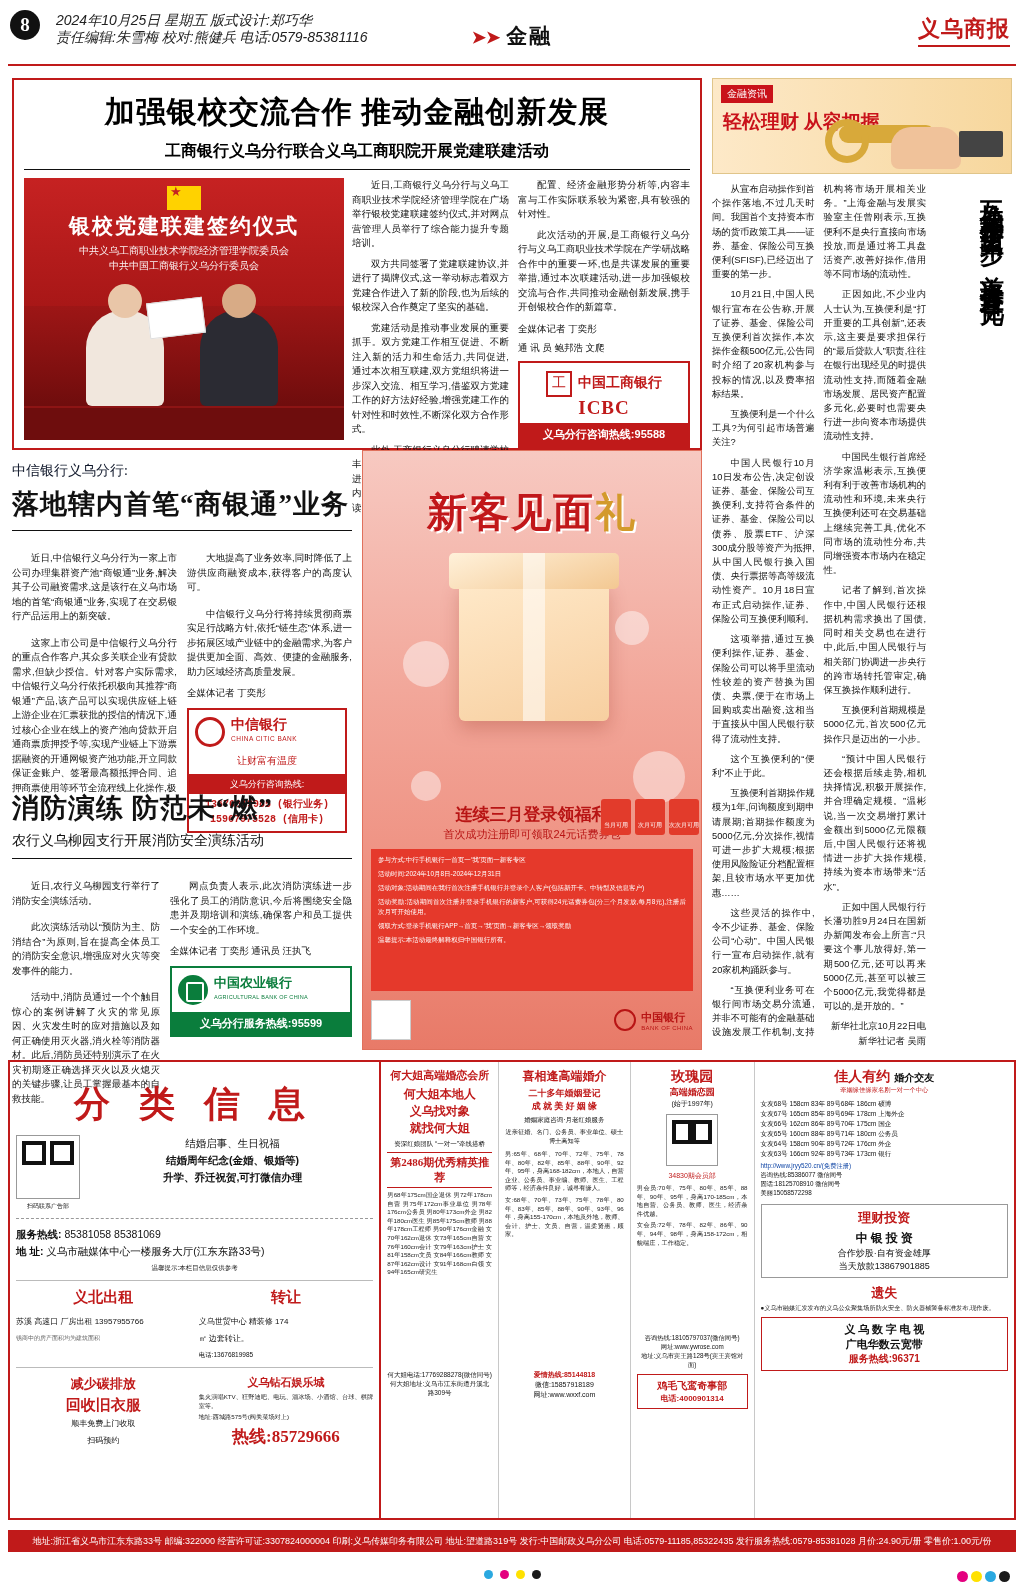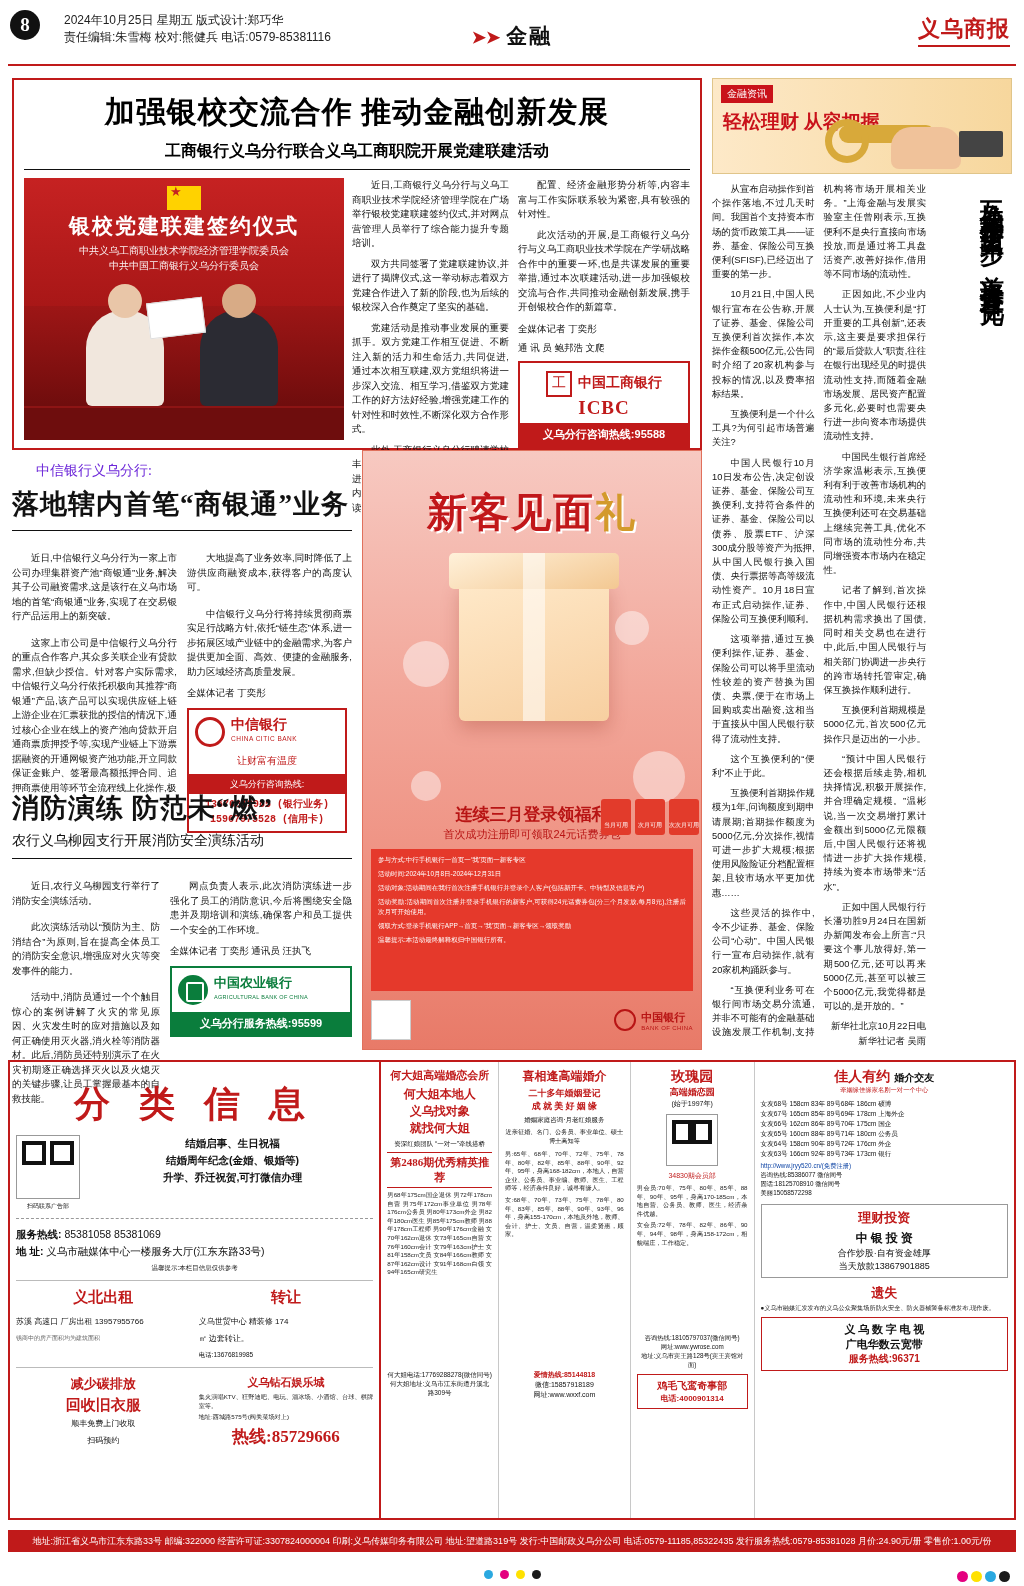--- a/index.html
+++ b/index.html
@@ -15,21 +15,21 @@
   .page { position:relative; width:1024px; height:1586px; }
 
   
   .masthead { position:absolute; left:0; top:0; width:1024px; height:62px; }
   .page-num {
     position:absolute; left:10px; top:10px; width:30px; height:30px;
     border-radius:50%; background:#111; color:#fff;
     font-size:19px; font-weight:bold; display:flex; align-items:center; justify-content:center;
     font-family:"Liberation Serif", serif;
   }
-  .mast-lines { position:absolute; left:64px; top:12px; font-size:12px; color:#222; line-height:17px; }
+  .mast-lines { position:absolute; left:56px; top:12px; font-size:14px; color:#222; line-height:17px;font-style:italic; }
   .mast-lines .l2 { color:#222; }
   .mast-center {
     position:absolute; left:0; right:0; top:22px; text-align:center;
     font-size:21px; font-weight:bold; letter-spacing:2px; color:#111;
     font-family:"Liberation Serif", serif;
   }
   .mast-center .bird { color:#c01a1a; font-size:17px; margin-right:6px; letter-spacing:0; }
   .mast-right {
     position:absolute; right:14px; top:14px;
     font-size:22px; font-weight:bold; color:#c01a1a;
@@ -109,21 +109,21 @@
   .icbc-mark {
     width:26px;height:26px;border:2px solid #c01a1a; color:#c01a1a; font-size:14px;
     display:flex;align-items:center;justify-content:center; font-family:"Liberation Serif",serif;
   }
   .icbc-cn { font-size:14px; font-weight:bold; color:#c01a1a; font-family:"Liberation Serif",serif;}
   .icbc-en { font-size:19px; font-weight:bold; color:#c01a1a; letter-spacing:1px; margin-top:4px; font-family:"Liberation Serif",serif;}
   .icbc-bar { background:#c01a1a; color:#fff; font-size:11px; text-align:center; padding:4px 0; font-weight:bold; }
 
   
   .art2 { position:absolute; left:12px; top:462px; width:340px; }
-  .art2 .kicker { font-size:14px; color:#6d28d9; font-family:"Liberation Serif",serif;margin-left:24px; }
+  .art2 .kicker { font-size:14px; color:#0f172a; font-family:"Liberation Serif",serif; }
   .art2 h2 {
     margin:6px 0 8px; font-size:27px; font-weight:bold; font-family:"Liberation Serif",serif;
     letter-spacing:1px; border-bottom:1px solid #111; padding-bottom:8px;
   }
   .two-col { display:flex; gap:10px; font-size:9.5px; line-height:14.5px; text-align:justify; }
   .two-col p { margin:12px 0 6px; text-indent:2em; }
   .citic-ad { margin-top:8px; width:160px; border:2px solid #c01a1a; }
   .citic-top { display:flex; align-items:center; gap:6px; padding:7px 6px; }
   .citic-logo { width:30px;height:30px;border-radius:50%;border:3px solid #c01a1a; }
   .citic-tx .cn { font-size:14px;font-weight:bold;color:#c01a1a;font-family:"Liberation Serif",serif;}
@@ -443,21 +443,21 @@
     <div class="cl-inner">
 
       <div class="cl-col cl-1">
         <div class="cl-title">分 类 信 息</div>
         <div style="display:flex; gap:12px; align-items:flex-start;">
           <div style="text-align:center;">
             <div class="qr"></div>
             <div style="font-size:6px;margin-top:3px;">扫码联系广告部</div>
           </div>
           <div style="flex:1;">
-            <div class="cl-sm" style="text-align:center;font-weight:bold;">结婚启事、生日祝福</div>
+            <div class="cl-sm" style="text-align:center;font-weight:normal;">结婚启事、生日祝福</div>
             <div class="cl-sm" style="text-align:center;font-weight:bold;">结婚周年纪念(金婚、银婚等)</div>
             <div class="cl-sm" style="text-align:center;font-weight:bold;">升学、乔迁祝贺,可打微信办理</div>
           </div>
         </div>
         <div class="hr-dash"></div>
         <div class="cl-sm"><b>服务热线:</b> <span>85381058  85381069</span></div>
         <div class="cl-sm"><b>地      址:</b> <span>义乌市融媒体中心一楼服务大厅(江东东路33号)</span></div>
         <div style="font-size:6.5px;text-align:center;margin-top:4px;">温馨提示:本栏目信息仅供参考</div>
         <div class="hr-solid"></div>
 

